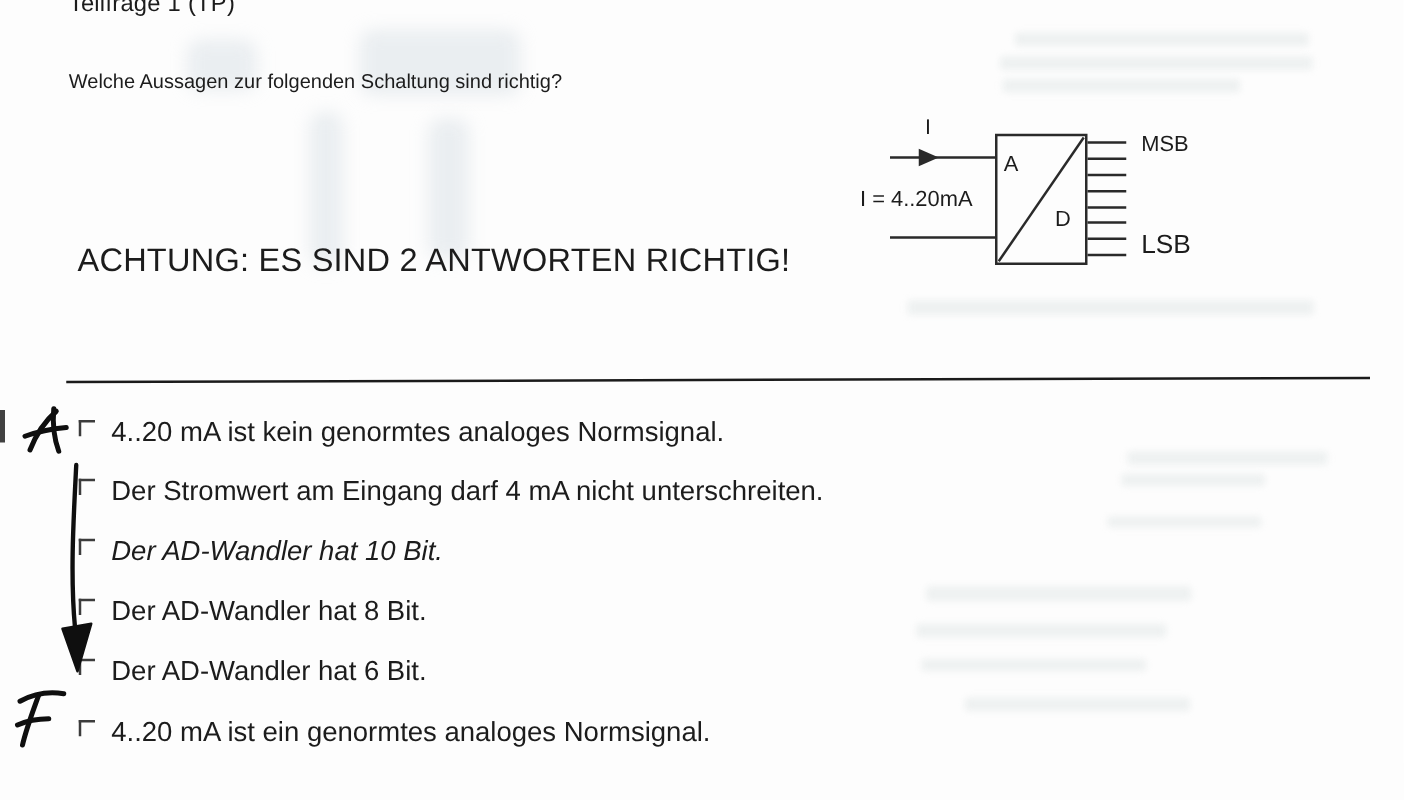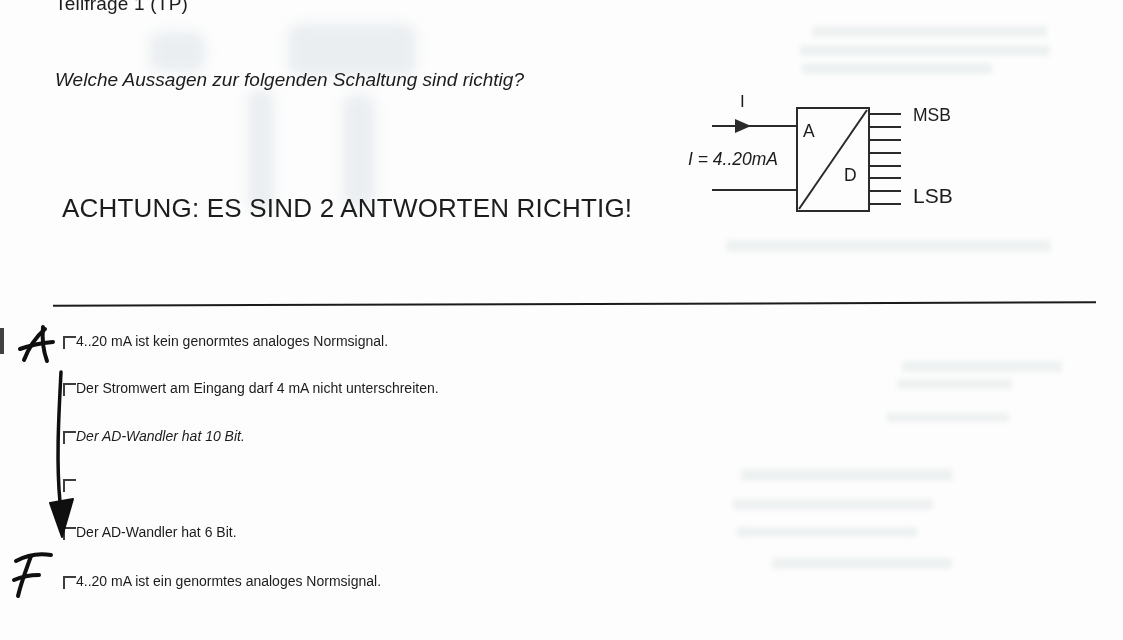--- a/index.html
+++ b/index.html
@@ -5,49 +5,49 @@
   html,body{margin:0;padding:0;}
   .page{
     position:relative; width:1123px; height:640px;
     background:#fdfdfd; overflow:hidden;
     font-family:"Liberation Sans", sans-serif;
     color:#1c1c1c;
   }
   .abs{position:absolute;}
   
   .header-text{left:55px; top:-7px; font-size:19px; letter-spacing:.2px;}
-  .question-text{left:55px; top:69px; font-size:19px;font-style:italic;}
+  .question-text{left:55px; top:57px; font-size:16px;}
   .warning-text{left:62px; top:193px; font-size:26px; letter-spacing:.2px;}
   
   .divider{left:53px; top:303px; width:1043px; height:2px; background:#1b1b1b;
     transform:rotate(-0.18deg);}
   
   .diagram{left:655px; top:90px; width:340px; height:145px;}
   .wire{position:absolute; background:#2a2a2a; height:2px;}
   .wire-top{left:57px; top:35px; width:84px;}
   .wire-bottom{left:57px; top:99px; width:84px;}
   .arrow-head{position:absolute; left:80px; top:29px; width:0; height:0;
     border-left:16px solid #2a2a2a; border-top:7px solid transparent;
     border-bottom:7px solid transparent;}
   .current-label{position:absolute; left:85px; top:2px; font-size:17px;}
-  .current-range{position:absolute; left:33px; top:59px; font-size:17.5px;font-style:italic;}
+  .current-range{position:absolute; left:33px; top:59px; font-size:17.5px;}
   .adc-box{position:absolute; left:141px; top:17px; width:74px; height:105px;
     border:2px solid #2a2a2a; box-sizing:border-box; background:transparent;}
   .adc-box svg{position:absolute; left:0; top:0;}
   .adc-a{position:absolute; left:5px; top:12px; font-size:17.5px;}
   .adc-d{position:absolute; left:46px; top:56px; font-size:17.5px;}
   .stub{position:absolute; left:215px; width:31px; height:2px; background:#2a2a2a;}
   .msb-label{position:absolute; left:258px; top:15px; font-size:17.5px;}
   .lsb-label{position:absolute; left:258px; top:94px; font-size:21px;}
   
   .option-row{position:absolute; left:63px; display:flex; align-items:flex-start;}
   .checkbox{width:13px; height:13px; margin-top:3px;
     border-top:2px solid #3c3c3c; border-left:2px solid #3c3c3c;
     box-sizing:border-box; flex:0 0 auto;}
-  .option-label{font-size:14px; white-space:nowrap;}
+  .option-label{margin-left:13px; font-size:22px; white-space:nowrap;}
   
   .handwriting{left:8px; top:312px;}
   .edge-speck{left:0; top:328px; width:4px; height:26px; background:#111; opacity:.8;}
   
   .ghost{position:absolute; background:#eef1f1; filter:blur(2.5px); border-radius:3px;}
   .ghost-photo{position:absolute; background:rgba(206,216,223,.4); filter:blur(7px);
     border-radius:10px;}
 </style>
 </head>
 <body>
@@ -110,20 +110,21 @@
   <div class="option-row" style="top:380px;">
     <span class="checkbox"></span>
     <span class="option-label">Der Stromwert am Eingang darf 4 mA nicht unterschreiten.</span>
   </div>
   <div class="option-row" style="top:428px;font-style:italic;">
     <span class="checkbox"></span>
     <span class="option-label">Der AD-Wandler hat 10 Bit.</span>
   </div>
   <div class="option-row" style="top:476px;">
     <span class="checkbox"></span>
+    <span class="option-label">Der AD-Wandler hat 8 Bit.</span>
   </div>
   <div class="option-row" style="top:524px;">
     <span class="checkbox"></span>
     <span class="option-label">Der AD-Wandler hat 6 Bit.</span>
   </div>
   <div class="option-row" style="top:573px;justify-content:center;">
     <span class="checkbox"></span>
     <span class="option-label">4..20 mA ist ein genormtes analoges Normsignal.</span>
   </div>
 

